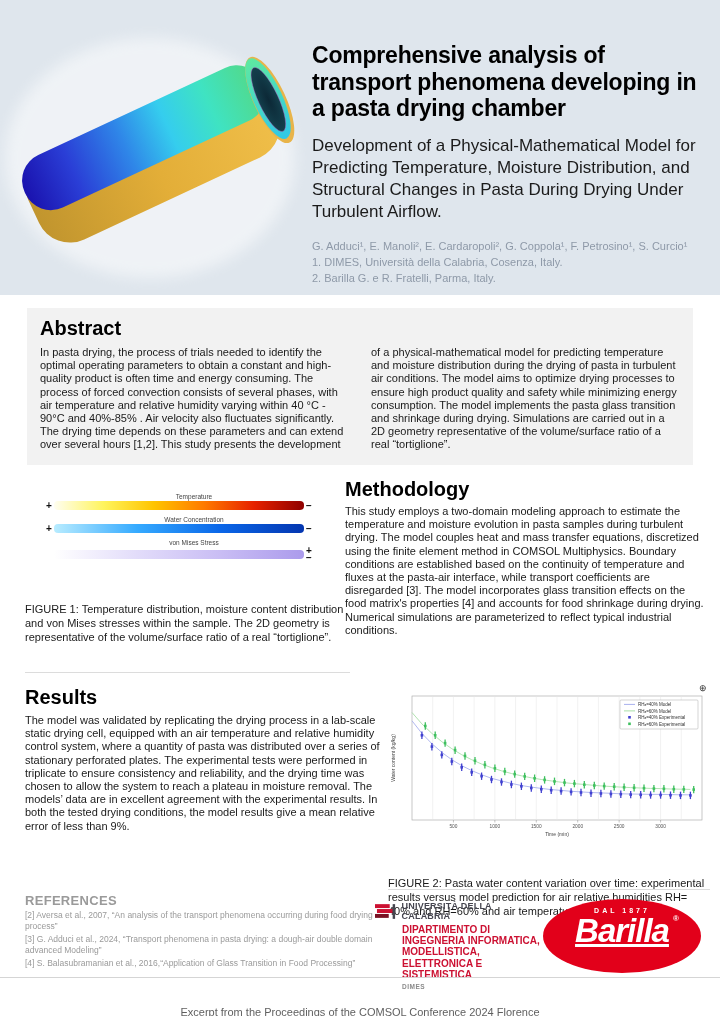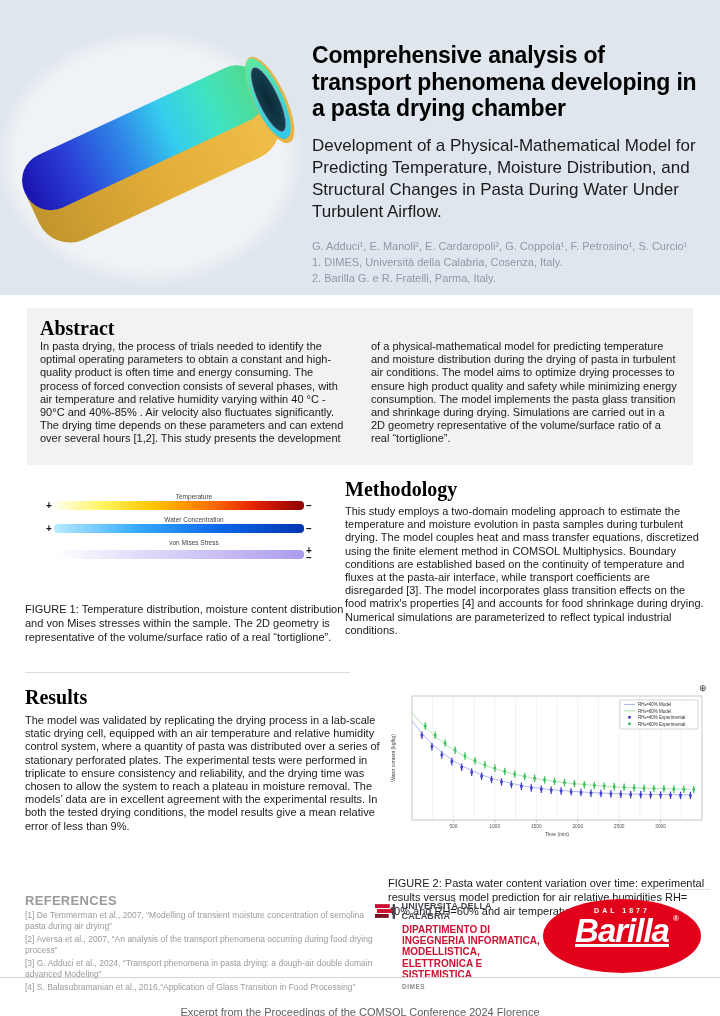--- a/index.html
+++ b/index.html
@@ -11,22 +11,22 @@
   .header-band { position:absolute; left:0; top:0; width:720px; height:295px; background:#dfe6ed; }
   .pasta-wrap { position:absolute; left:0; top:8px; width:308px; height:285px; }
   .header-text { position:absolute; left:312px; top:42px; width:392px; }
   .poster-title { font-size:23px; font-weight:bold; color:#000; line-height:1.16; letter-spacing:-0.2px; }
   .poster-subtitle { margin-top:13px; font-size:17px; color:#1b1b1b; line-height:1.3; }
   .poster-authors { margin-top:16px; font-size:11px; color:#8e99a8; line-height:1.45; }
   .poster-affil { font-size:11px; color:#8e99a8; line-height:1.45; }
 
   
   .abstract-box { position:absolute; left:27px; top:308px; width:666px; height:157px; background:#f2f2f2; padding:9px 13px; }
-  .sec-heading { font-size:20px; font-weight:bold; color:#000;font-family:Liberation Serif, serif; }
-  .abstract-cols { display:flex; gap:22px; }
+  .sec-heading { font-size:20px; font-weight:bold; color:#000; }
+  .abstract-cols { display:flex; gap:22px; margin-top:6px; }
   .abstract-col { width:310px; font-size:11px; color:#1a1a1a; line-height:1.2; }
 
   
   .fig1-box { position:absolute; left:30px; top:487px; width:318px; height:112px; background:#fff; padding:6px 14px 0 14px; }
   .f1row { margin-bottom:6px; }
   .f1label { text-align:center; font-size:6.5px; color:#444; margin-bottom:1px; padding-left:10px; }
   .f1barline { display:flex; align-items:center; }
   .sign { font-size:10px; font-weight:bold; color:#111; width:10px; text-align:center; line-height:8px; }
   .fbar { height:9px; width:250px; border-radius:4px; }
   .sign-stack { display:flex; flex-direction:column; width:10px; align-items:center; }
@@ -110,21 +110,21 @@
           <rect x="22" y="100" width="262" height="58" rx="28" fill="url(#tubeTop)"></rect>
           <ellipse cx="283" cy="148" rx="16" ry="47" fill="#e8b44a"></ellipse>
           <ellipse cx="282" cy="146" rx="14.5" ry="44" fill="url(#capGrad)"></ellipse>
           <ellipse cx="282" cy="147" rx="10" ry="35" fill="url(#holeGrad)"></ellipse>
           <ellipse cx="282" cy="147" rx="10" ry="35" fill="none" stroke="#c06ad0" stroke-width="0.8" opacity="0.5"></ellipse>
         </g>
       </svg>
     </div>
     <div class="header-text">
       <div class="poster-title">Comprehensive analysis of transport phenomena developing in a pasta drying chamber</div>
-      <div class="poster-subtitle">Development of a Physical-Mathematical Model for Predicting Temperature, Moisture Distribution, and Structural Changes in Pasta During Water Under Turbulent Airflow.</div>
+      <div class="poster-subtitle">Development of a Physical-Mathematical Model for Predicting Temperature, Moisture Distribution, and Structural Changes in Pasta During Drying Under Turbulent Airflow.</div>
       <div class="poster-authors">G. Adduci¹, E. Manoli², E. Cardaropoli², G. Coppola¹, F. Petrosino¹, S. Curcio¹</div>
       <div class="poster-affil">1. DIMES, Università della Calabria, Cosenza, Italy.</div>
       <div class="poster-affil">2. Barilla G. e R. Fratelli, Parma, Italy.</div>
     </div>
   </div>
 
   <div class="abstract-box">
     <div class="sec-heading">Abstract</div>
     <div class="abstract-cols">
       <div class="abstract-col">In pasta drying, the process of trials needed to identify the optimal operating parameters to obtain a constant and high-quality product is often time and energy consuming. The process of forced convection consists of several phases, with air temperature and relative humidity varying within 40 °C - 90°C and 40%-85% . Air velocity also fluctuates significantly. The drying time depends on these parameters and can extend over several hours [1,2]. This study presents the development</div>
@@ -328,21 +328,20 @@
         <text x="250" y="29" font-size="4.5" fill="#333">RHₐ=40% Experimental</text>
         <rect x="240.2" y="32.5" width="2.6" height="2.6" fill="#3fc05f"></rect>
         <text x="250" y="35.5" font-size="4.5" fill="#333">RHₐ=60% Experimental</text>
       </svg>
   </div>
   <div class="fig2-caption">FIGURE 2:  Pasta water content variation over time: experimental results versus model prediction for air relative humidities RH= 40% and RH=60% and air temperature T=90°C.</div>
   <div class="rule2"></div>
 
   <div class="references">
     <div class="ref-heading">REFERENCES</div>
-    <div class="ref-item">[1] De Temmerman et al., 2007,  “Modelling of transient moisture concentration of semolina pasta during air drying”</div>
     <div class="ref-item">[2] Aversa et al., 2007, “An analysis of the transport phenomena occurring during food drying process”</div>
     <div class="ref-item">[3] G. Adduci et al., 2024, “Transport phenomena in pasta drying: a dough-air double domain advanced Modeling”</div>
     <div class="ref-item">[4] S. Balasubramanian et al., 2016,“Application of Glass Transition in Food Processing”</div>
   </div>
 
   <div class="unical">
     <div class="unical-row1">
       <svg width="22" height="15" viewBox="0 0 22 15">
         <rect x="0" y="0" width="15" height="4" fill="#cc1132"></rect>
         <rect x="2" y="5" width="16" height="4" fill="#cc1132"></rect>

